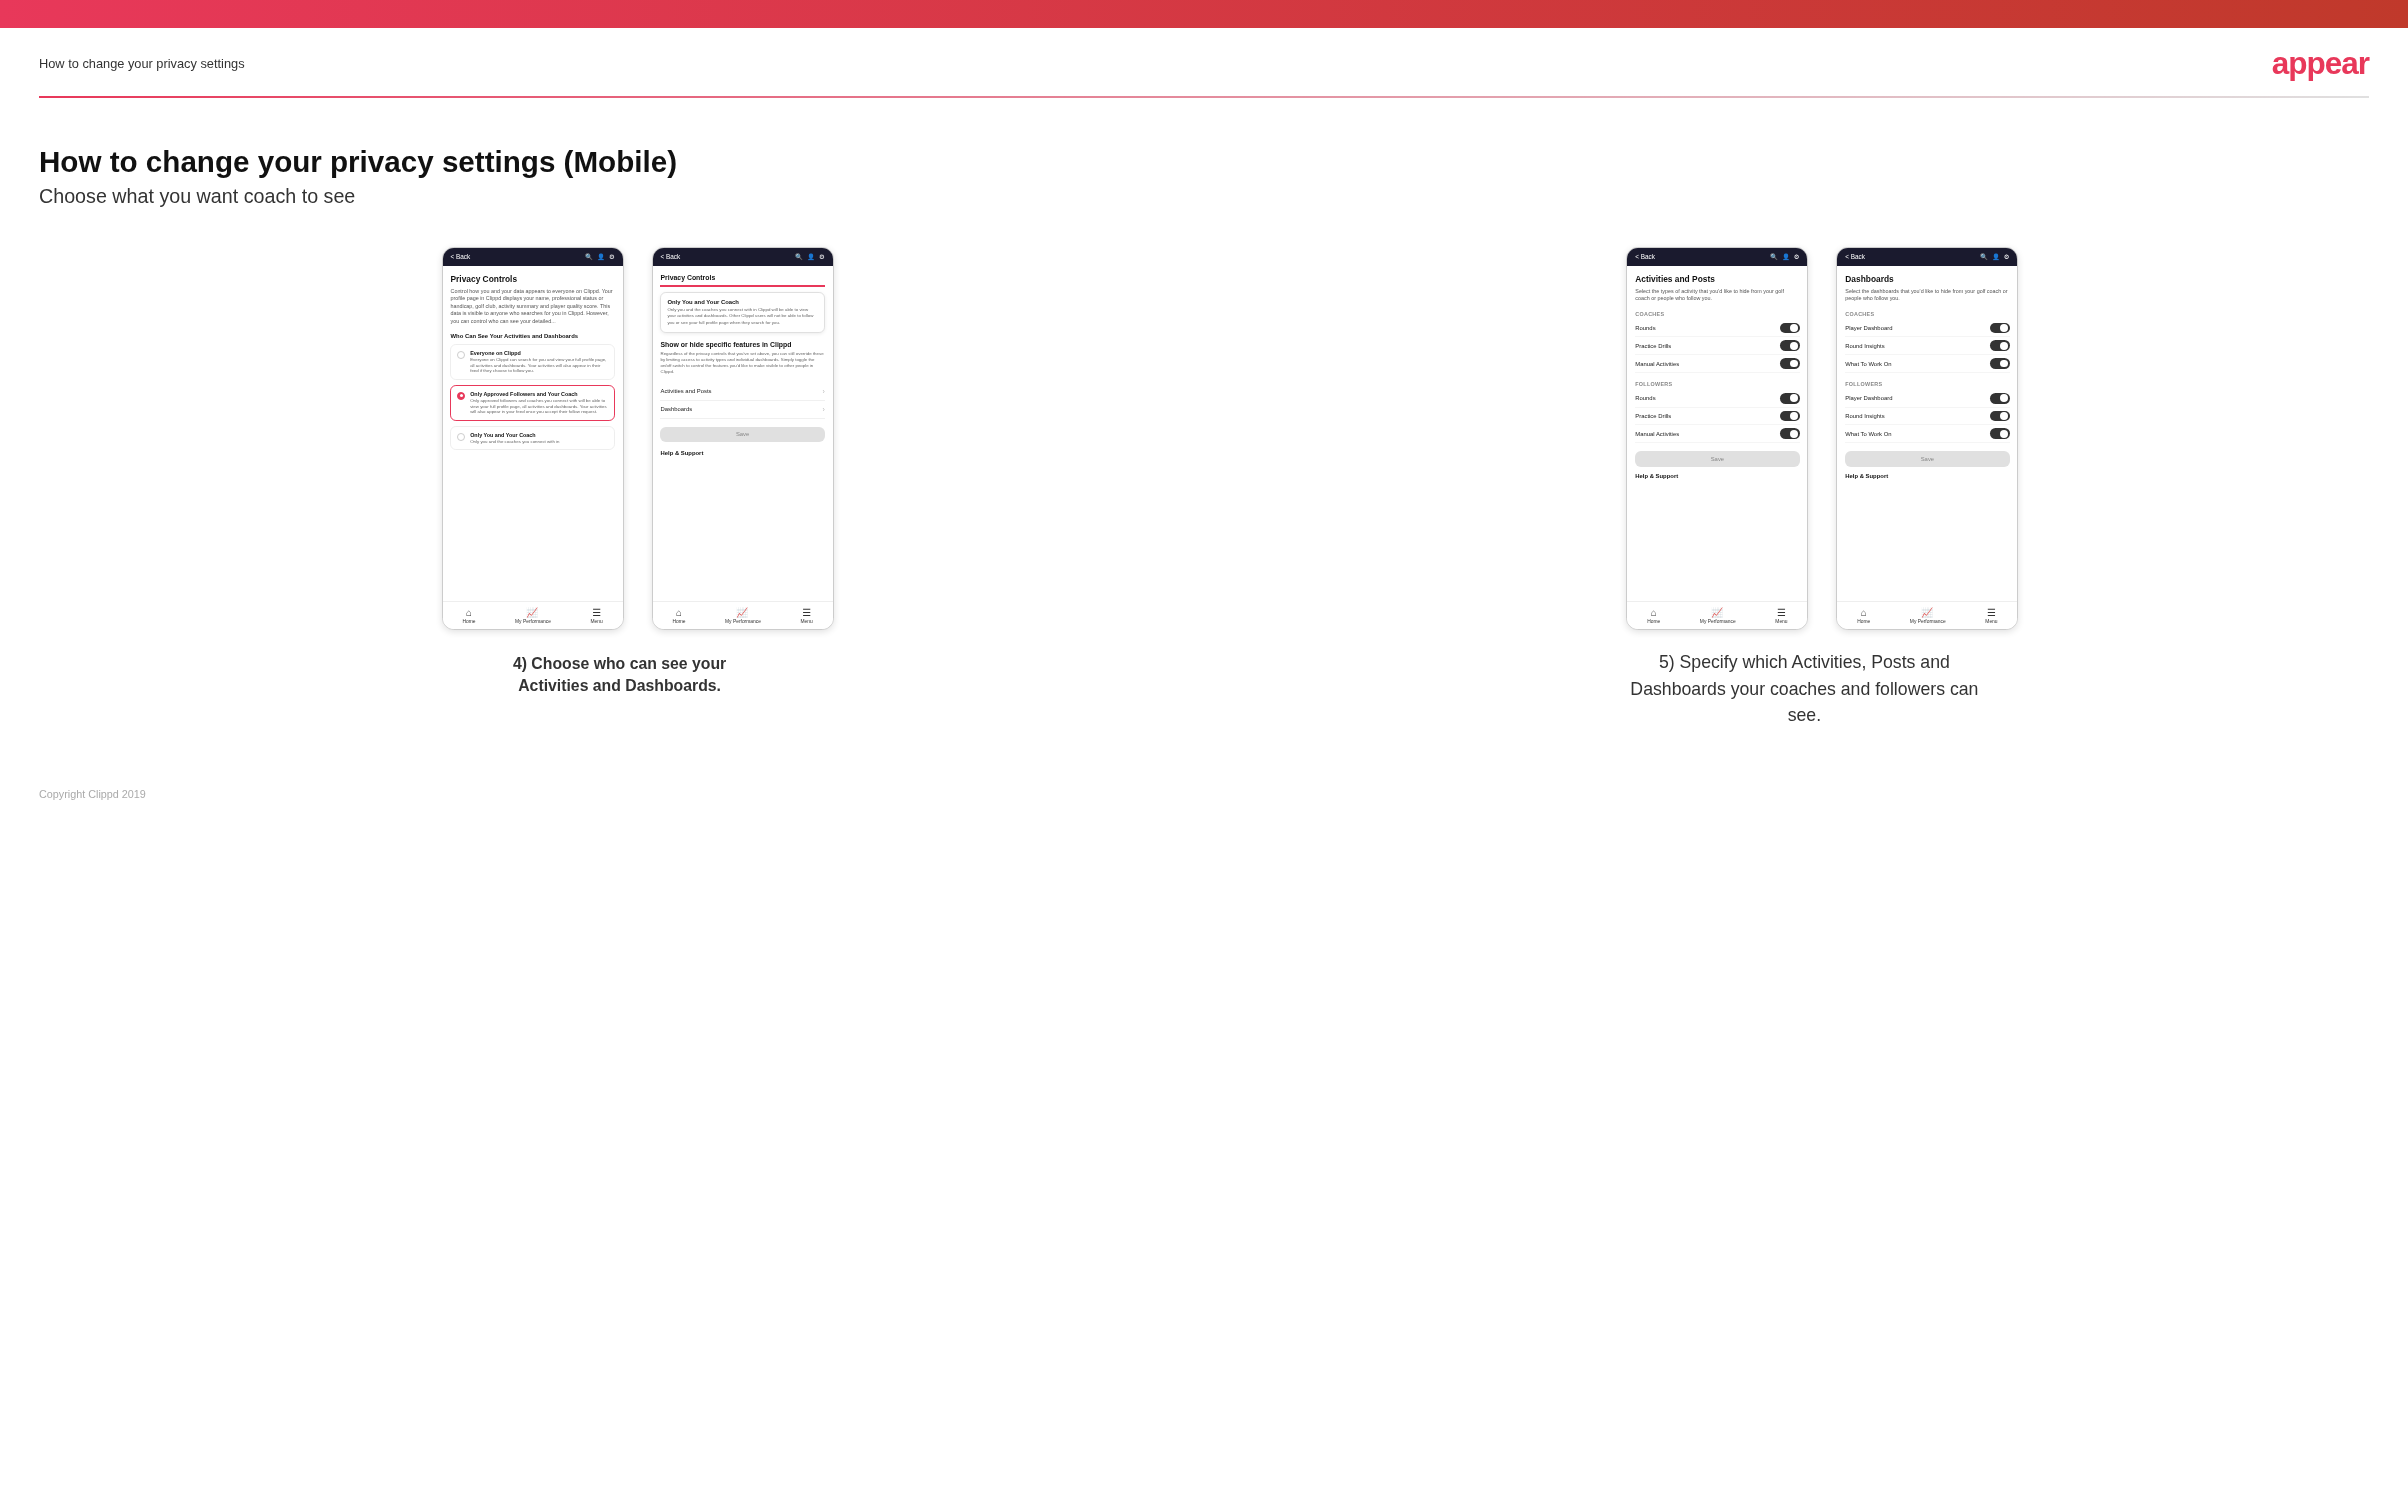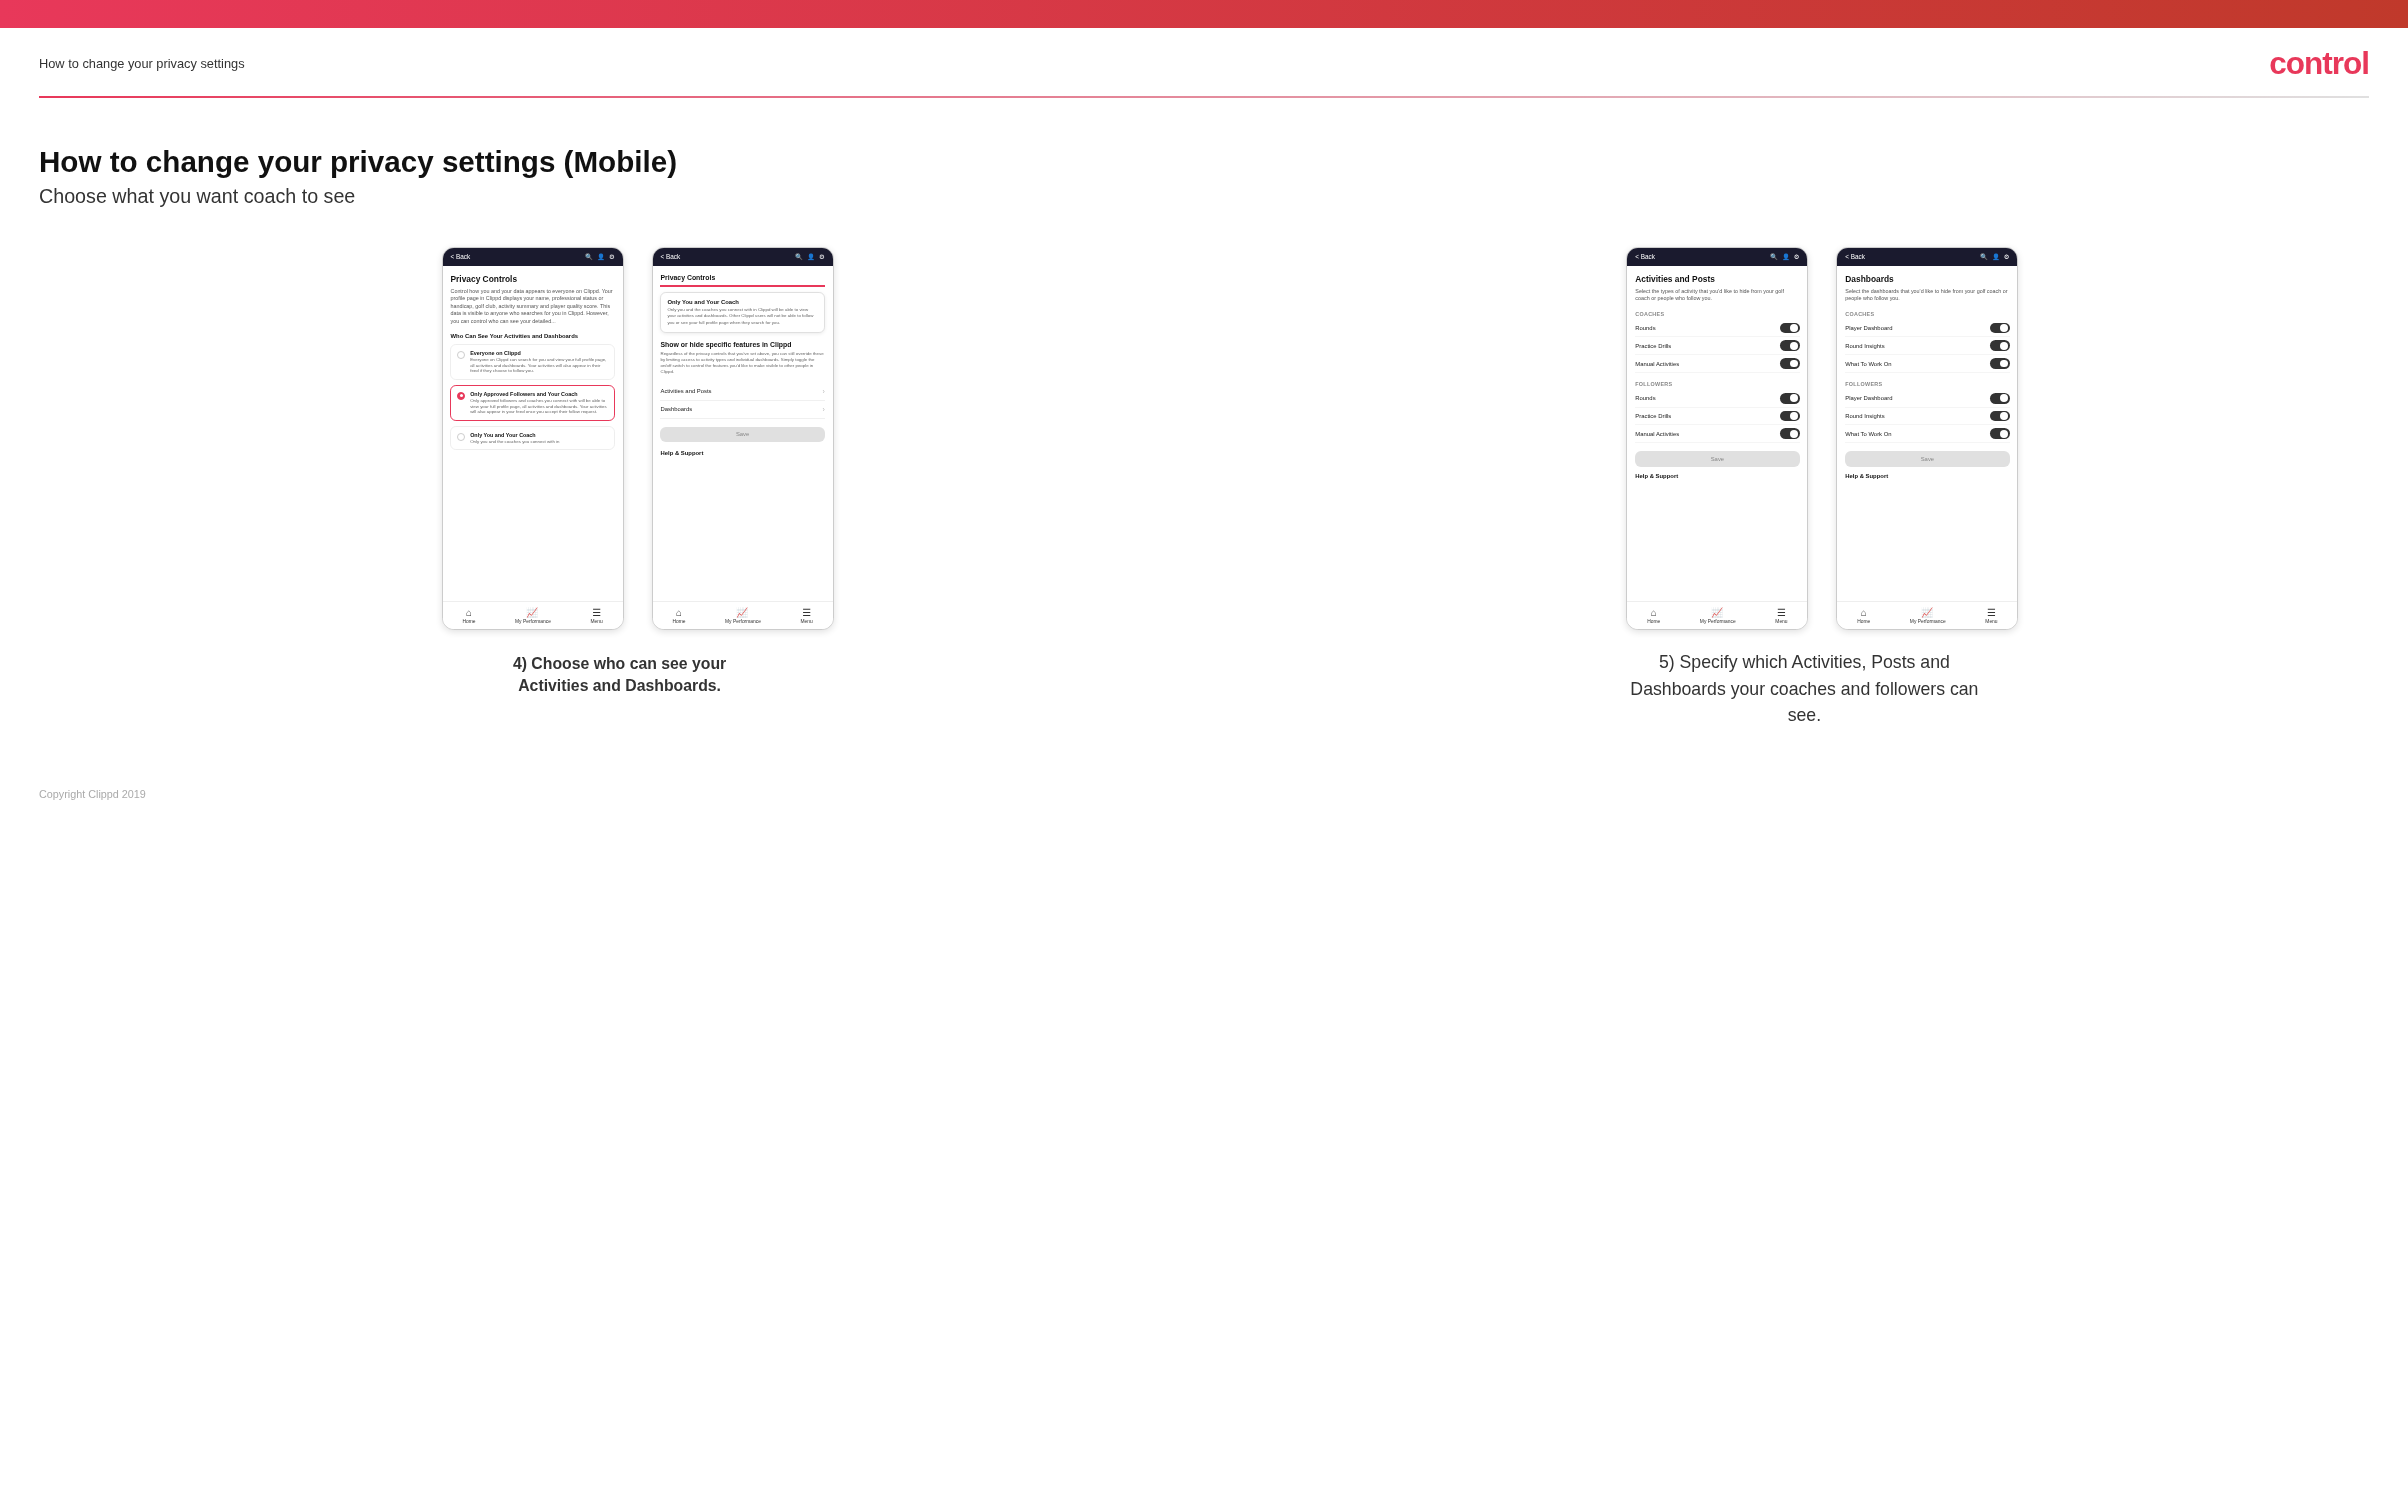--- a/index.html
+++ b/index.html
@@ -350,21 +350,21 @@
       font-size: 10.8px;
     }
   </style>
 </head>
 <body>
 
 <div class="top-bar"></div>
 
 <div class="header">
   <span class="header-breadcrumb">How to change your privacy settings</span>
-  <span class="logo">control</span>
+  <span class="logo">appear</span>
 </div>
 
 <div class="divider"></div>
 
 <div class="main-content">
   <h1 class="page-title">How to change your privacy settings (Mobile)</h1>
   <p class="page-subtitle">Choose what you want coach to see</p>
 
   <div class="screenshots-row">
 

